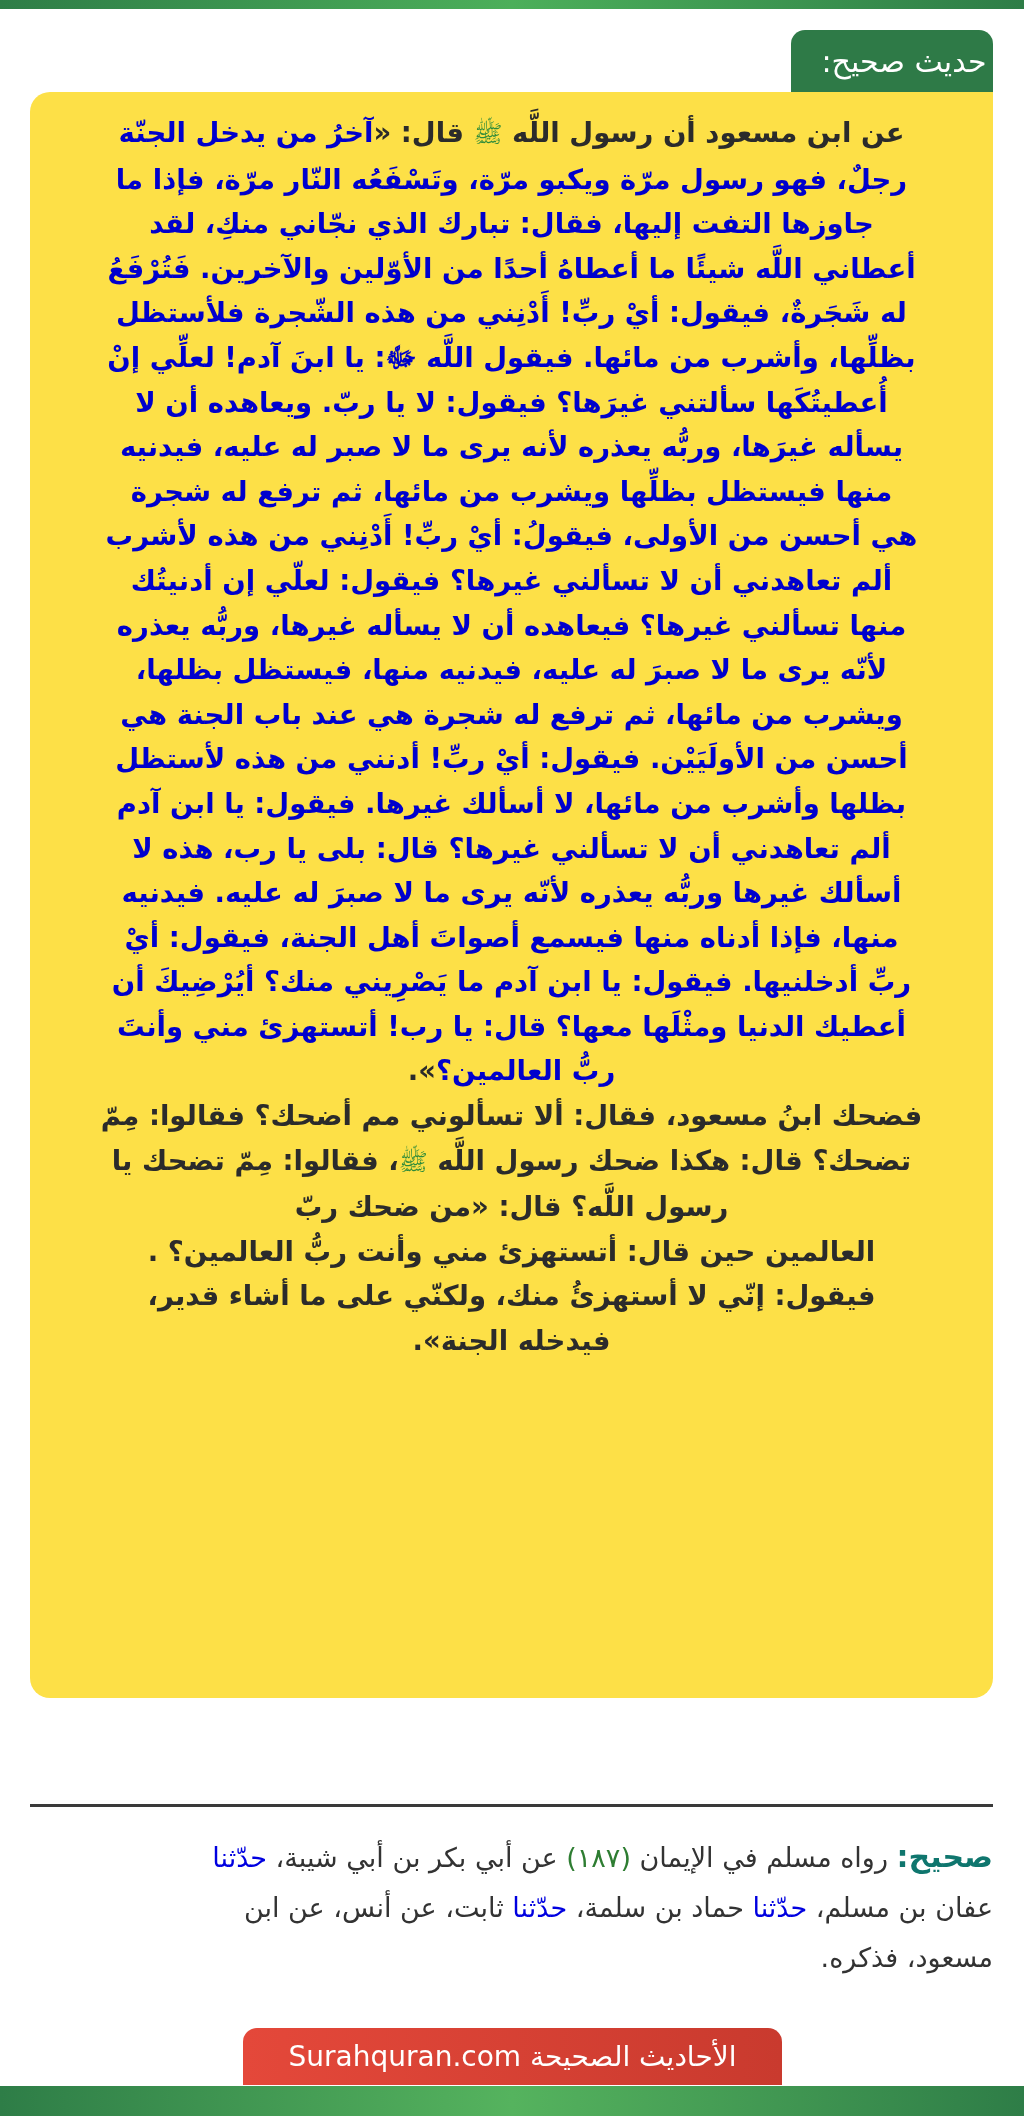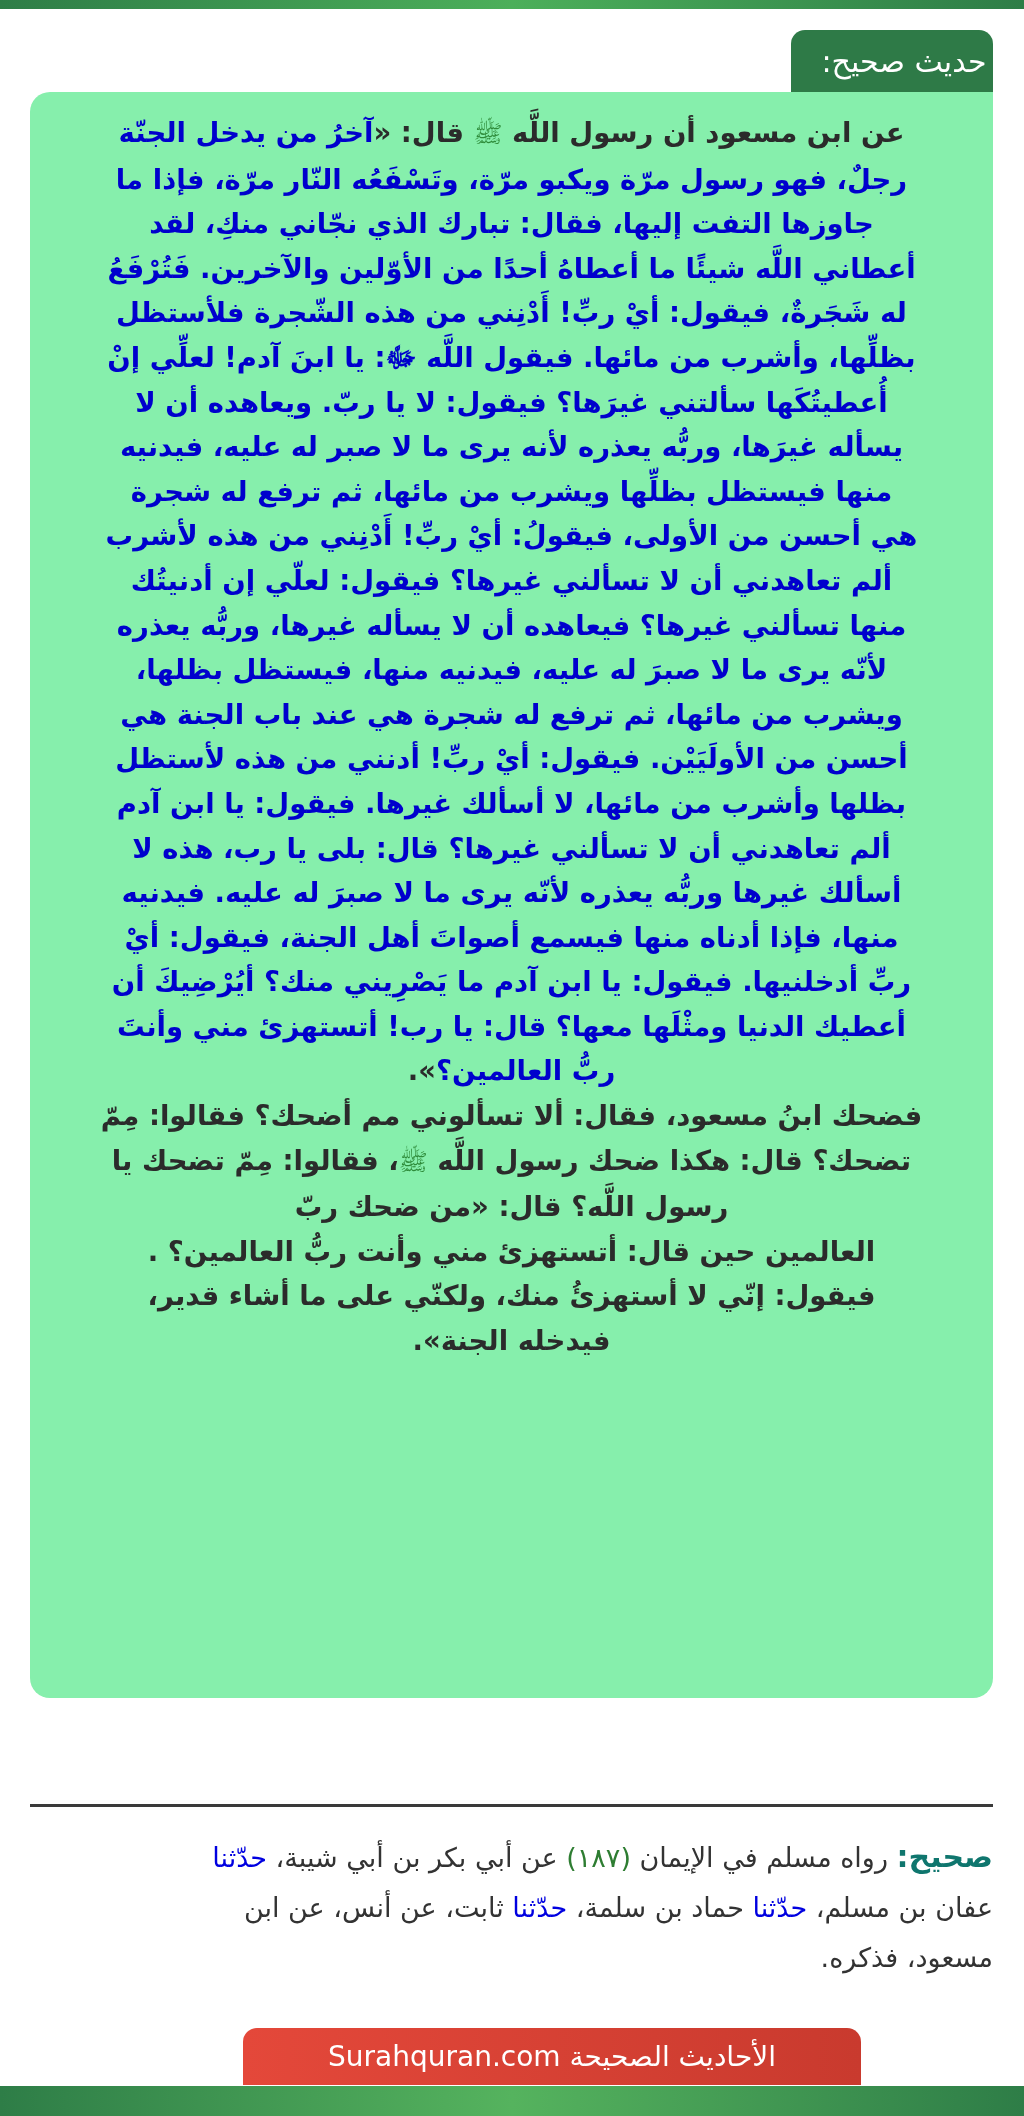--- a/index.html
+++ b/index.html
@@ -15,21 +15,21 @@
       position: absolute; top: 30px; right: 31px; width: 202px; height: 62px;
       background: #2e7a47; color: #ffffff; border-radius: 14px 14px 0 0;
       display: flex; align-items: center; justify-content: center;
       font-size: 30px; direction: rtl; font-family: "DejaVu Sans", sans-serif;
       letter-spacing: 0.5px;
       padding-left: 24px;
     }
 
     .hadith-box {
       position: absolute; top: 92px; left: 30px; width: 963px; height: 1606px;
-      background: #86efac; border-radius: 20px 0 20px 20px;
+      background: #fde047; border-radius: 20px 0 20px 20px;
       padding: 18px 16px 0 16px;
       direction: rtl; text-align: center;
       font-family: "DejaVu Sans", sans-serif; font-weight: bold;
       font-size: 27.5px; line-height: 44.6px;
     }
     .hadith-box .line { display: block; white-space: nowrap; }
     .c-blue { color: #0000cd; }
     .c-dark { color: #2b2b2b; }
     .saw { color: #2e8b3a; font-weight: normal; font-size: 24px; }
 
@@ -43,21 +43,21 @@
       direction: rtl; text-align: justify; text-align-last: right;
       font-family: "DejaVu Sans", sans-serif;
       font-size: 27px; line-height: 50px; color: #333333;
     }
     .source .line { display: block; white-space: nowrap; }
     .grade { color: #0f766e; font-weight: bold; font-size: 30px; }
     .ref-num { color: #2e7d32; }
     .link { color: #0000e0; text-decoration: none; }
 
     .site-badge {
-      position: absolute; top: 2028px; left: 243px; width: 618px; height: 57px;
+      position: absolute; top: 2028px; left: 243px; width: 539px; height: 57px;
       background: linear-gradient(90deg, #e4483a 0%, #c93a2e 100%);
       border-radius: 14px 14px 0 0; color: #ffffff;
       display: flex; align-items: center; justify-content: center;
       font-size: 28px; direction: rtl; font-family: "DejaVu Sans", sans-serif;
     }
 
     .bottom-bar {
       position: absolute; left: 0; top: 2086px; width: 1024px; height: 30px;
       background: linear-gradient(90deg, #2e7d47 0%, #55b35e 50%, #2e7d47 100%);
     }

